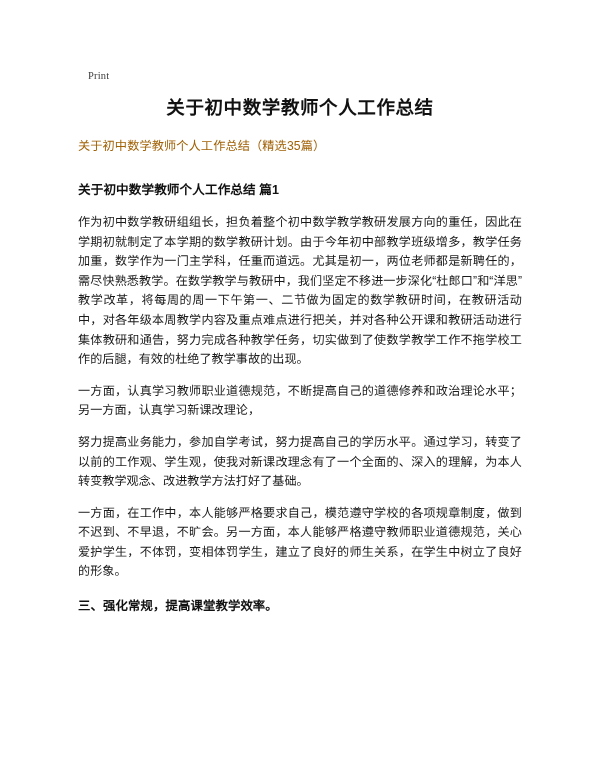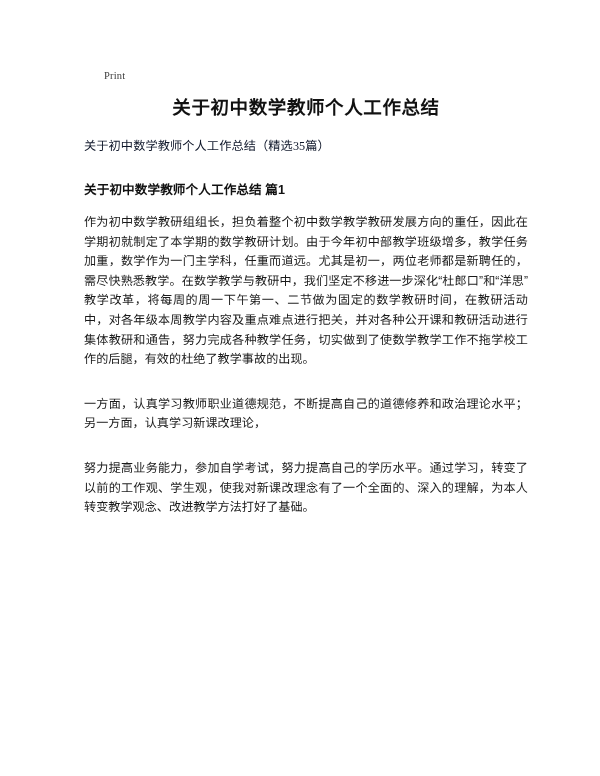--- a/index.html
+++ b/index.html
@@ -22,58 +22,57 @@
     width: 600px;
     height: 776px;
     background: #ffffff;
     box-sizing: border-box;
   }
 
   
   .print-bar {
     position: absolute;
     top: 66px;
-    left: 104px;
+    left: 88px;
     line-height: 1;
   }
   .print-link {
     font-family: "Liberation Serif", "DejaVu Serif", serif;
     font-size: 10.5px;
     color: #3c3c3c;
     letter-spacing: 0.2px;
     text-decoration: none;
     cursor: pointer;
     display: inline-block;
   }
 
   
   .content {
     position: absolute;
     top: 96px;
-    left: 84px;
+    left: 78px;
     width: 444px;
   }
 
   .doc-title {
     margin: 0 0 0 0;
     font-size: 18.5px;
     font-weight: bold;
     text-align: center;
     letter-spacing: 0.6px;
     line-height: 1.35;
     color: #111111;
   }
 
   .doc-subtitle {
     margin: 16px 0 0 0;
     font-size: 12.2px;
     line-height: 1.5;
-    color: #0f172a;
+    color: #a16207;
     letter-spacing: 0.1px;
-    font-family: Liberation Serif, serif;
   }
 
   .section-title {
     margin: 26px 0 0 0;
     font-size: 12.6px;
     font-weight: bold;
     line-height: 1.5;
     color: #111111;
     letter-spacing: 0.1px;
   }
@@ -91,21 +90,21 @@
   .subhead {
     margin: 15px 0 0 0;
     font-size: 12.4px;
     font-weight: bold;
     line-height: 1.6;
     color: #111111;
     letter-spacing: 0.1px;
   }
 
   .para.tight {
-    margin-top: 25px;
+    margin-top: 12px;
   }
 </style>
 </head>
 <body>
 
 <div class="page">
 
   <div class="print-bar">
     <a class="print-link">Print</a>
   </div>
@@ -120,16 +119,18 @@
 
 
     <p class="para">作为初中数学教研组组长，担负着整个初中数学教学教研发展方向的重任，因此在学期初就制定了本学期的数学教研计划。由于今年初中部教学班级增多，教学任务加重，数学作为一门主学科，任重而道远。尤其是初一，两位老师都是新聘任的，需尽快熟悉教学。在数学教学与教研中，我们坚定不移进一步深化“杜郎口”和“洋思”教学改革，将每周的周一下午第一、二节做为固定的数学教研时间，在教研活动中，对各年级本周教学内容及重点难点进行把关，并对各种公开课和教研活动进行集体教研和通告，努力完成各种教学任务，切实做到了使数学教学工作不拖学校工作的后腿，有效的杜绝了教学事故的出现。</p>
 
 
     <p class="para tight">一方面，认真学习教师职业道德规范，不断提高自己的道德修养和政治理论水平；另一方面，认真学习新课改理论，</p>
 
     <p class="para tight">努力提高业务能力，参加自学考试，努力提高自己的学历水平。通过学习，转变了以前的工作观、学生观，使我对新课改理念有了一个全面的、深入的理解，为本人转变教学观念、改进教学方法打好了基础。</p>
 
 
+    <p class="para tight">一方面，在工作中，本人能够严格要求自己，模范遵守学校的各项规章制度，做到不迟到、不早退，不旷会。另一方面，本人能够严格遵守教师职业道德规范，关心爱护学生，不体罚，变相体罚学生，建立了良好的师生关系，在学生中树立了良好的形象。</p>
 
+    <p class="subhead">三、强化常规，提高课堂教学效率。</p>
 
   </div>
 </div>
 
 </body></html>

